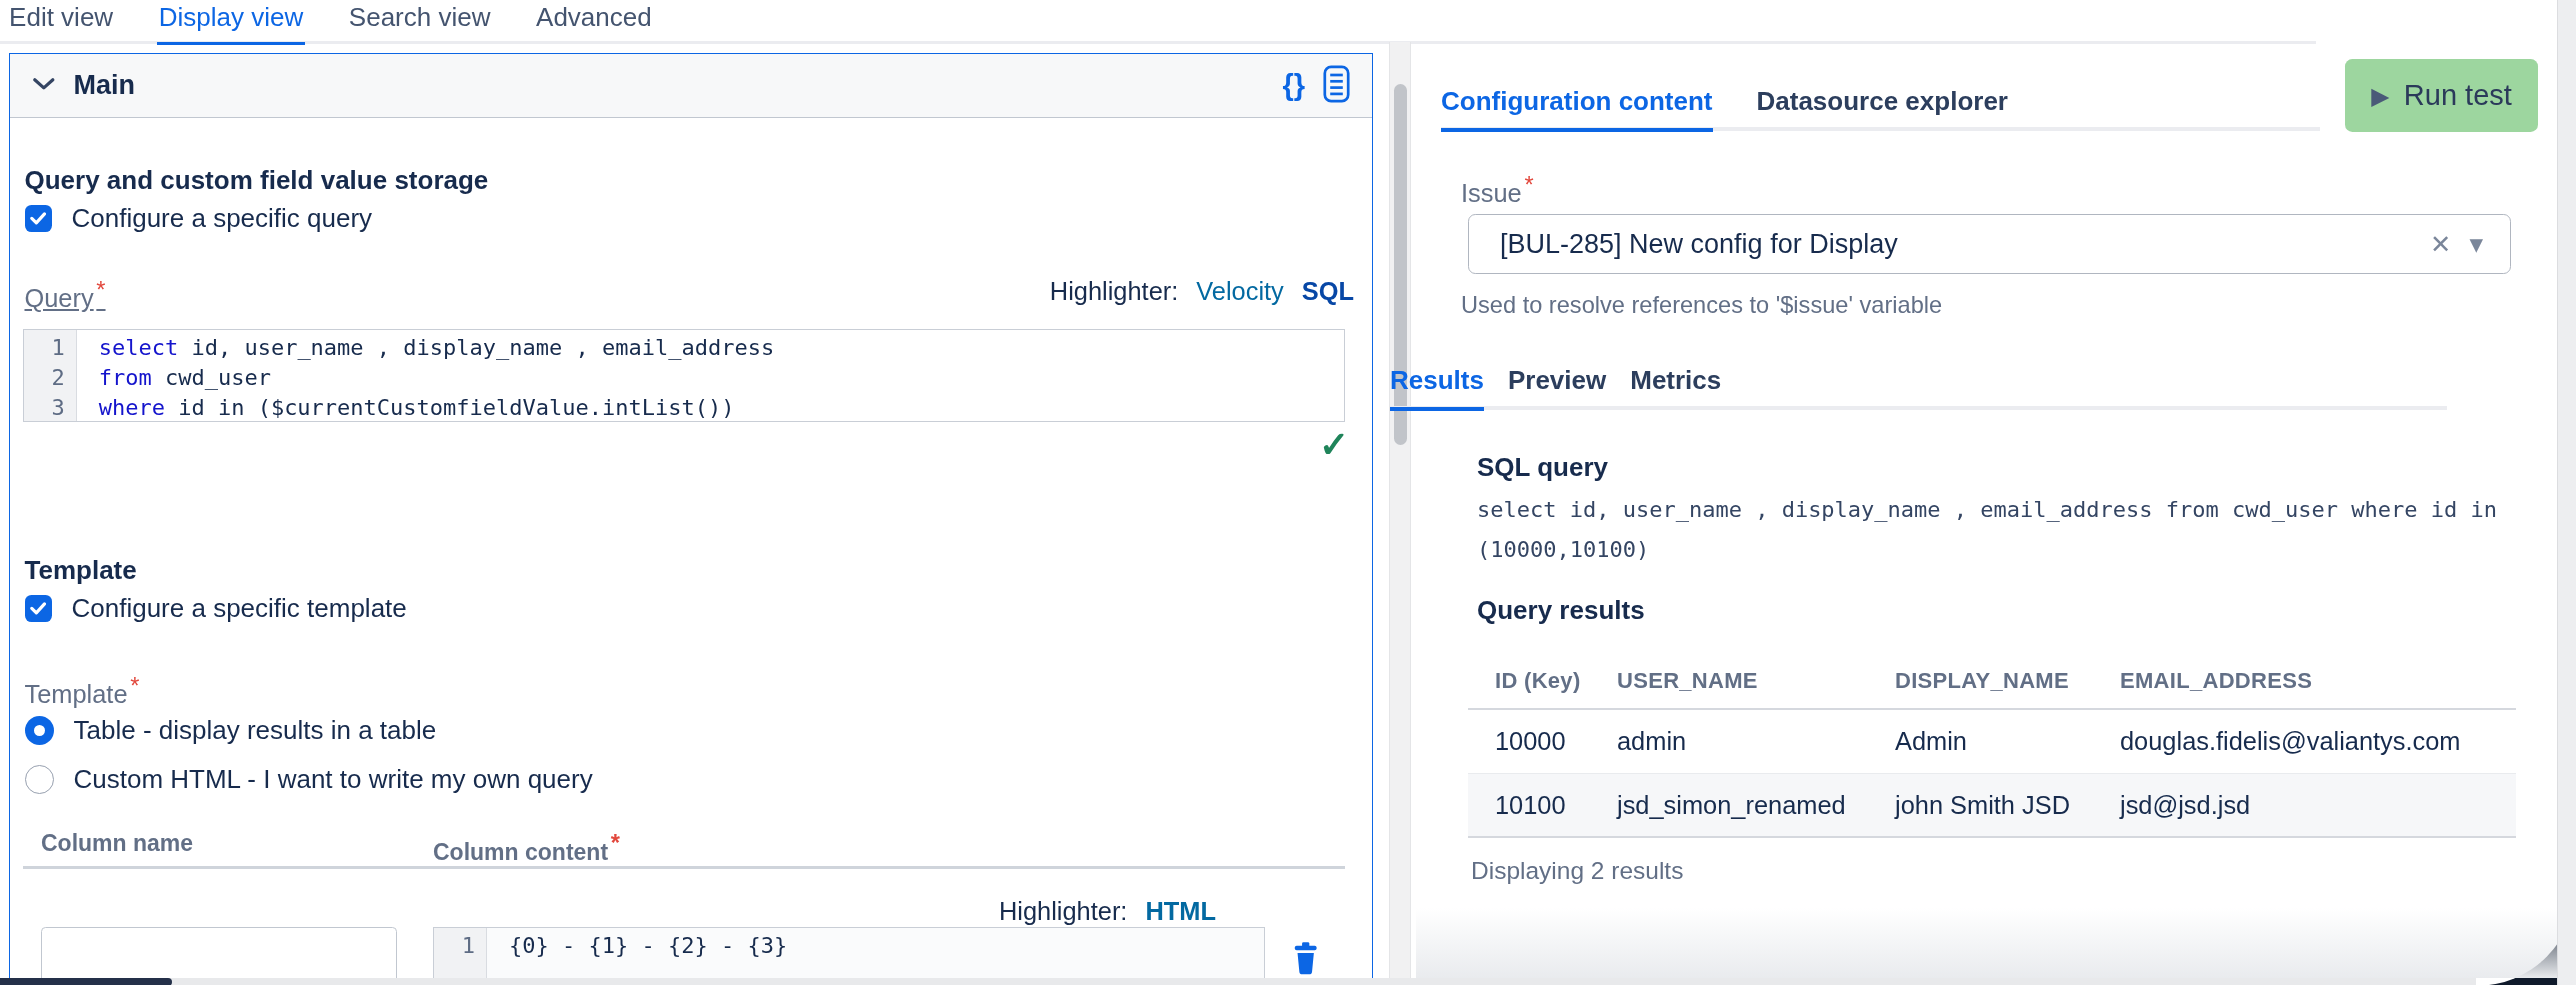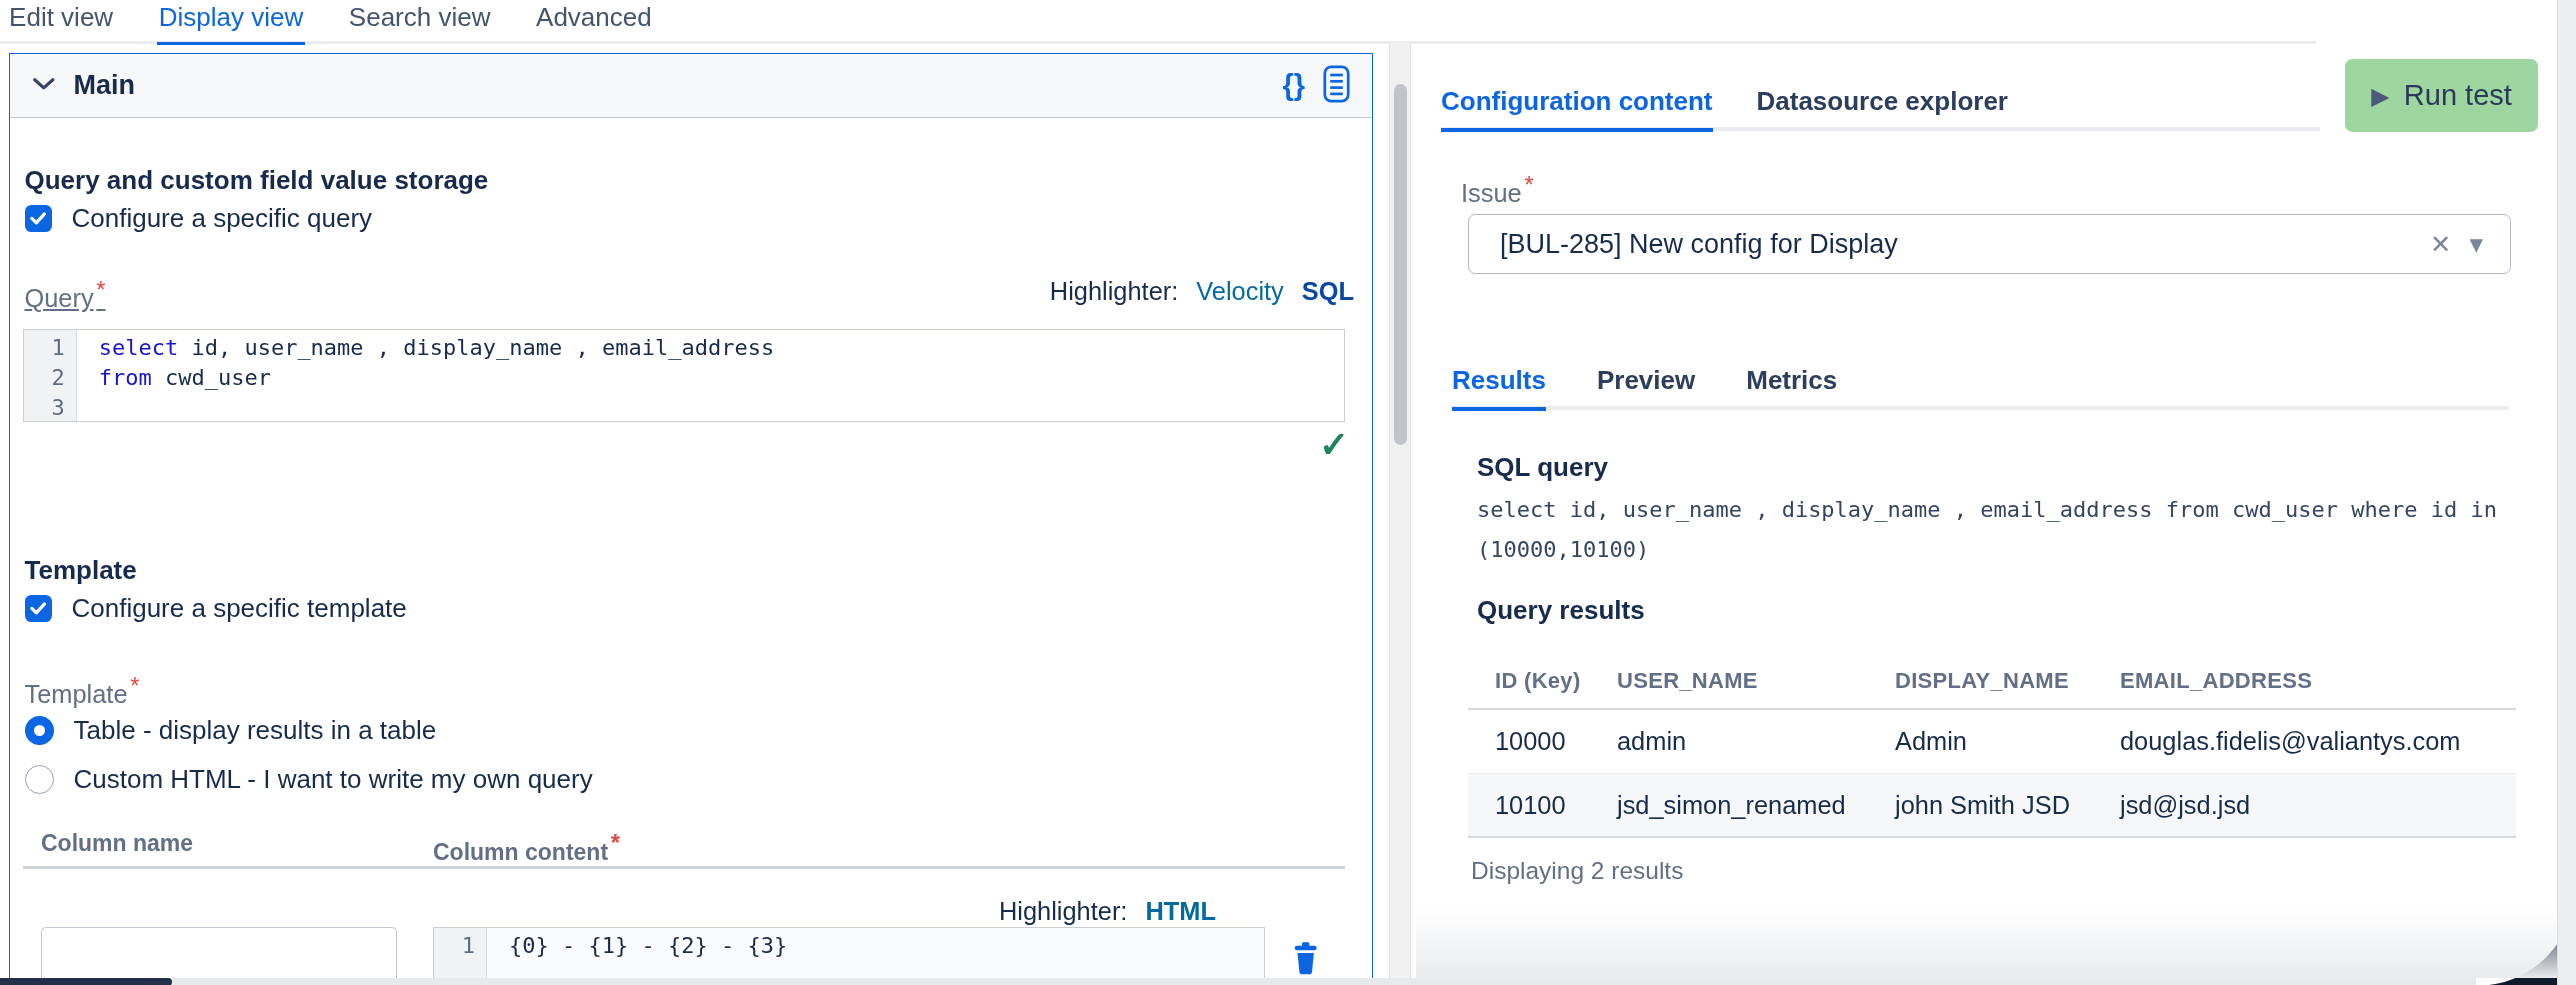--- a/index.html
+++ b/index.html
@@ -94,22 +94,22 @@
 
   #issue-label { left:1461px; top:172px; }
   #issue-select { left:1468px; top:214px; width:1043px; height:60px; border:1.8px solid #B0B6C0;
                   border-radius:7.3px; background:#fff; display:flex; align-items:center;
                   padding:0 27px 0 31px; cursor:pointer; }
   #issue-value { font-size:27px; color:#172B4D; }
   #issue-clear { margin-left:auto; font-size:25.4px; color:#7A869A; cursor:pointer; padding:0 12.7px; }
   #issue-caret { font-size:27px; color:#7A869A; cursor:pointer; padding-left:5.4px; }
   #issue-helper { left:1461px; top:292px; font-size:23.6px; color:#626F86; }
 
-  #result-tabs { left:1452px; top:361px; width:1057px; height:49px;
-                 border-bottom:4.5px solid #EBECF0; display:flex; align-items:flex-end; gap:51px; }
+  #result-tabs { left:1390px; top:361px; width:1057px; height:49px;
+                 border-bottom:4.5px solid #EBECF0; display:flex; align-items:flex-end; gap:24px; }
   #sql-heading { left:1477px; top:452px; }
   #sql-text { left:1477px; top:490px; width:1044px; font-family:"DejaVu Sans Mono", monospace;
               font-size:22px; line-height:40px; color:#344563; }
   #qr-heading { left:1477px; top:595px; }
   #results-table { left:1468px; top:654px; width:1048px; font-size:25.4px; }
   .tr { display:grid; grid-template-columns:122px 278px 225px 1fr; align-items:center;
         padding-left:27px; }
   .tr.head { height:56px; border-bottom:2.7px solid #D5D8DE; }
   .tr.head .td { font-size:22px; font-weight:700; color:#626F86; letter-spacing:0.3px; }
   .tr.body { height:64px; }
@@ -176,20 +176,21 @@
 
       <div class="mp code-editor" style="left:12.7px; top:275px; width:1322px; height:93px;">
         <div class="gutter-col">
           <div>1</div>
           <div>2</div>
           <div>3</div>
         </div>
         <div class="code-col">
           <div><span class="kw">select</span><span> id, user_name , display_name , email_address</span></div>
           <div><span class="kw">from</span><span> cwd_user</span></div>
+          <div><span class="kw">where</span><span> id in ($currentCustomfieldValue.intList())</span></div>
         </div>
       </div>
 
       <div class="mp big-check" style="left:1309px; top:370px;">✓</div>
 
       <div class="mp section-heading" style="left:14.5px; top:501px;">Template</div>
 
       <div class="mp check-row" style="left:14.5px; top:539px;">
         <span class="checkbox">
           <svg width="16.3" height="12.7" viewBox="0 0 18 14">
@@ -259,20 +260,21 @@
     </div>
 
     <div id="issue-label" class="rp field-label">
       <span>Issue</span><span class="req">*</span>
     </div>
     <div id="issue-select" class="rp">
       <span id="issue-value">[BUL-285] New config for Display</span>
       <span id="issue-clear">✕</span>
       <span id="issue-caret">▾</span>
     </div>
+    <div id="issue-helper" class="rp">Used to resolve references to '$issue' variable</div>
 
     <div id="result-tabs" class="rp">
       <div class="panel-tab active">Results</div>
       <div class="panel-tab">Preview</div>
       <div class="panel-tab">Metrics</div>
     </div>
 
     <div id="sql-heading" class="rp section-heading">SQL query</div>
     <div id="sql-text" class="rp">select id, user_name , display_name , email_address from cwd_user where id in (10000,10100)</div>
 

